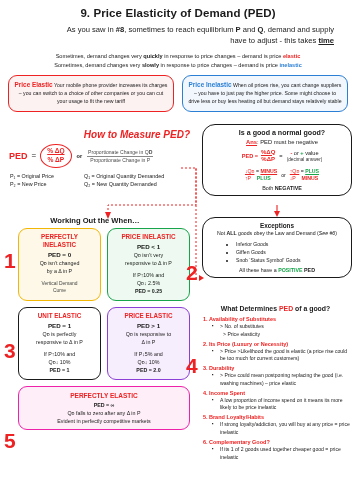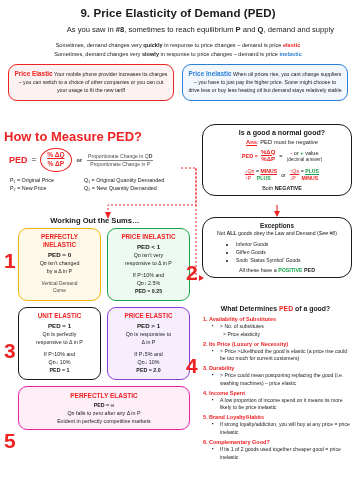--- a/index.html
+++ b/index.html
@@ -34,21 +34,21 @@
   .ex-box {
     flex:1; border-radius:9px; padding:4px 5px 5px 5px;
     font-size:5.2px; line-height:1.5; text-align:center;
   }
   .ex-elastic   { border:1.1px solid #ee2222; background:#fdf2f2; }
   .ex-inelastic { border:1.1px solid #2b7fd4; background:#f2f7fd; }
   .ex-box .hd { font-weight:bold; font-size:6.4px; }
 
   
   #measure { position:absolute; left:4px; top:129px; width:186px; }
-  #measure .hd { text-align:left; color:#ee2222; font-weight:bold; font-size:13px; }
+  #measure .hd { text-align:right; color:#ee2222; font-weight:bold; font-size:10px;font-style:italic; }
   .formula-row { display:flex; align-items:center; margin-top:4px; padding-left:5px; }
   .ped-lbl { color:#ee2222; font-weight:bold; font-size:9px; }
   .eq { font-size:8px; margin:0 4px; }
   .oval {
     border:1.2px solid #ee2222; border-radius:50%;
     padding:2px 6px; text-align:center; color:#ee2222;
     font-weight:bold; font-size:6.6px; line-height:1.35;
   }
   .or-word { font-size:5.6px; font-weight:bold; margin:0 5px; }
   .prop-frac { font-size:5.1px; line-height:1.6; text-align:center; color:#4a4a4a; }
@@ -134,20 +134,21 @@
   
   svg.arrows { position:absolute; left:0; top:0; width:356px; height:500px; pointer-events:none; }
 </style>
 </head>
 <body>
 
 <div id="title">9. Price Elasticity of Demand (PED)</div>
 
 <div id="subtitle">
   <span>As you saw in <b>#8</b>, sometimes to reach equilibrium <b>P</b> and <b>Q</b>, demand and supply</span><br>
+  <span>have to adjust - this takes <b><u>time</u></b></span>
 </div>
 
 <div class="note-lines">
   <div>
     <span>Sometimes, demand changes very </span><b>quickly</b><span> in response to price changes –  demand is price </span><b class="red">elastic</b>
   </div>
   <div>
     <span>Sometimes, demand changes very </span><b>slowly</b><span>  in response to price changes – demand is price </span><b class="blue">inelastic</b>
   </div>
 </div>
@@ -195,21 +196,21 @@
       <div>P₁ = Original Price</div>
       <div>P₂ = New Price</div>
     </div>
     <div>
       <div>Q₁ = Original Quantity Demanded</div>
       <div>Q₂ = New Quantity Demanded</div>
     </div>
   </div>
 </div>
 
-<div id="sums-hd">Working Out the Sums…</div>
+<div id="sums-hd">Working Out the When…</div>
 
 <div id="grid">
   <div class="grid-row">
     <div class="cell c-pi">
       <div class="ttl">
         <span>PERFECTLY</span><br>
         <span>INELASTIC</span>
       </div>
       <div class="ped">PED = 0</div>
       <div class="body">

